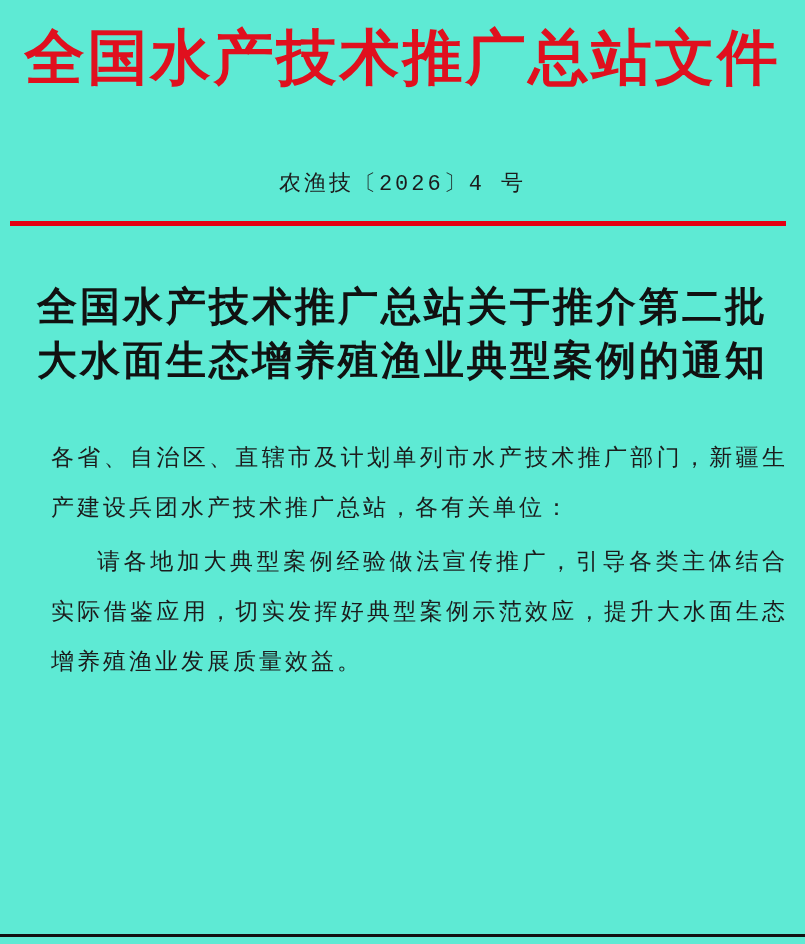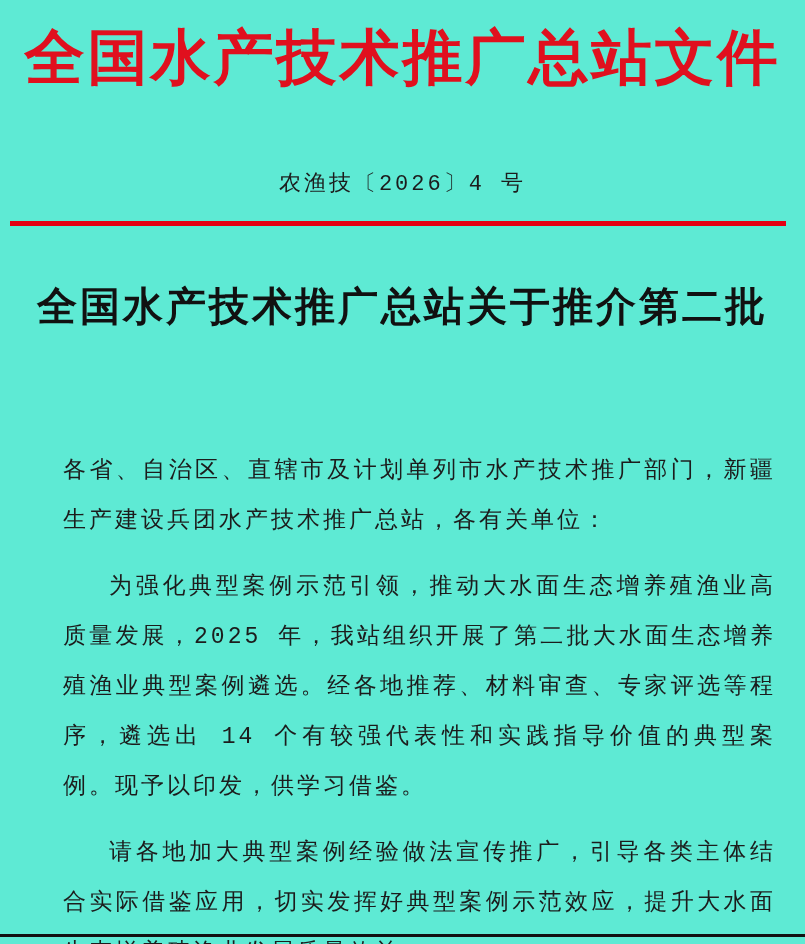--- a/index.html
+++ b/index.html
@@ -64,21 +64,21 @@
     left: 47px;
     width: 745px;
     font-size: 23px;
     line-height: 50px;
     letter-spacing: 3px;
     text-align: justify;
     text-justify: inter-character;
     color: #1c1c1c;
   }
   .body-text p {
-    margin: 16px;
+    margin: 4px;
     padding: 0;
   }
   .body-text p.indent {
     text-indent: 2em;
   }
   .bottom-border {
     position: absolute;
     top: 934px;
     left: 0;
     width: 805px;
@@ -92,23 +92,23 @@
 <div class="page">
 
   <div class="header-title">全国水产技术推广总站文件</div>
 
   <div class="doc-number">农渔技〔2026〕4 号</div>
 
   <div class="red-divider"></div>
 
   <div class="doc-title">
     <div>全国水产技术推广总站关于推介第二批</div>
+    <div>大水面生态增养殖渔业典型案例的通知</div>
   </div>
 
   <div class="body-text">
     <p>各省、自治区、直辖市及计划单列市水产技术推广部门，新疆生产建设兵团水产技术推广总站，各有关单位：</p>
-    <p class="indent">为强化典型案例示范引领，推动大水面生态增养殖渔业高质量发展，2025 年，我站组织开展了第二批大水面生态增养殖渔业典型案例遴选。经各地推荐、材料审查、专家评选等程序，遴选出 14 个有较强代表性和实践指导价值的典型案例。现予以印发，供学习借鉴。</p>
     <p class="indent">请各地加大典型案例经验做法宣传推广，引导各类主体结合实际借鉴应用，切实发挥好典型案例示范效应，提升大水面生态增养殖渔业发展质量效益。</p>
   </div>
 
   <div class="bottom-border"></div>
 
 </div>
 
 </body></html>

